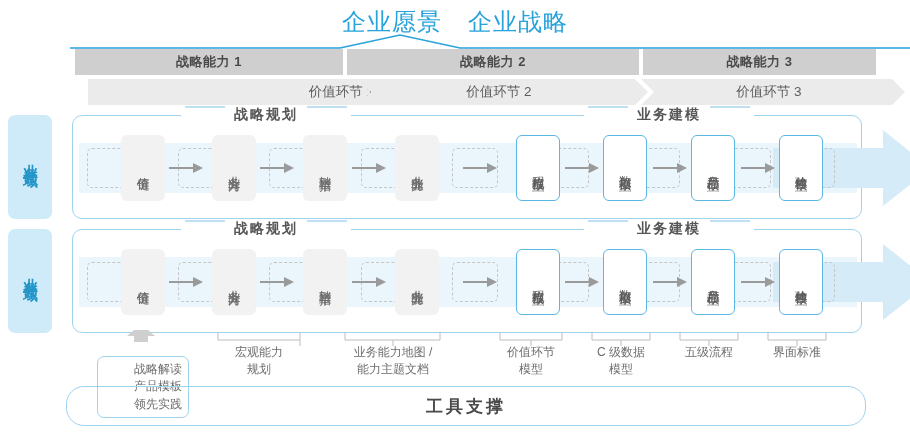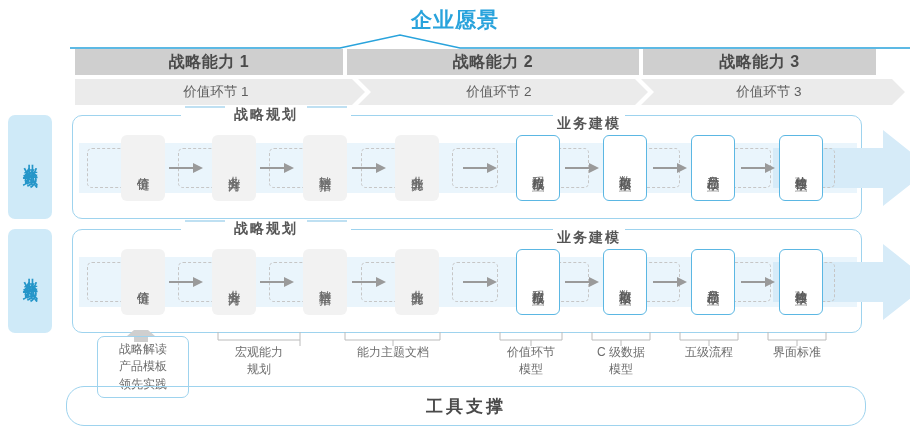--- a/index.html
+++ b/index.html
@@ -10,44 +10,44 @@
     position: relative;
     overflow: hidden;
   }
 
   
   .top-titles {
     position: absolute; left: 0; top: 6px; width: 910px;
     display: flex; justify-content: center; gap: 26px;
   }
   .top-title {
-    color: #29a3dc; font-size: 21px; font-weight: bold; letter-spacing: 1px;
+    color: #29a3dc; font-size: 24px; font-weight: normal; letter-spacing: 1px;
   }
 
   
   .peak-connector { position: absolute; left: 70px; top: 34px; width: 840px; height: 18px; }
 
   
   .cap-row { position: absolute; left: 75px; top: 49px; width: 830px; height: 26px; display: flex; gap: 4px; }
   .cap-cell {
-    background: #cfcfcf; color: #4a4a4a; font-size: 16px; font-weight: bold;
+    background: #cfcfcf; color: #4a4a4a; font-size: 13px; font-weight: bold;
     display: flex; align-items: center; justify-content: center; letter-spacing: .5px;
   }
   .cap-cell.c1 { width: 268px; }
   .cap-cell.c2 { width: 292px; }
   .cap-cell.c3 { width: 233px; }
 
   
   .vl-row { position: absolute; left: 75px; top: 79px; width: 830px; height: 26px; }
   .vl-cell {
     position: absolute; top: 0; height: 26px;
     background: #ebebeb; color: #5d5d5d; font-size: 13.5px;
     display: flex; align-items: center; justify-content: center;
   }
-  .vl-cell.v1 { left: 0;   width: 290px; clip-path: polygon(0 0, 277px 0, 290px 50%, 277px 100%, 0 100%); }
+  .vl-cell.v1 { left: 13px;   width: 290px; clip-path: polygon(0 0, 277px 0, 290px 50%, 277px 100%, 0 100%); justify-content: flex-end; }
   .vl-cell.v2 { left: 283px; width: 290px; clip-path: polygon(0 0, 277px 0, 290px 50%, 277px 100%, 0 100%, 13px 50%); }
   .vl-cell.v3 { left: 566px; width: 264px; clip-path: polygon(0 0, 251px 0, 264px 50%, 251px 100%, 0 100%, 13px 50%); }
   .vl-label { position: relative; left: -4px; }
 
   
   .domain-tab {
     position: absolute; left: 8px; width: 44px;
     background: #cfeaf8; border-radius: 7px;
     display: flex; align-items: center; justify-content: center;
   }
@@ -77,21 +77,21 @@
 
   
   .sec-title {
     position: absolute; top: -10px; height: 20px;
     display: flex; align-items: flex-start; gap: 9px;
     background: #ffffff; padding: 0 4px;
   }
   .sec-title .lbl { color: #555555; font-size: 14px; font-weight: bold; letter-spacing: 2px; }
   .sec-title .ln { width: 40px; height: 2px; background: #bfe0f2; }
   .sec-title.sp { left: 108px; }
-  .sec-title.bm { left: 480px; flex-direction: column; }
+  .sec-title.bm { left: 511px; }
 
   
   .ph {
     position: absolute; top: 32px; width: 46px; height: 40px;
     border: 1px dashed #c6c6c6; border-radius: 5px; background: transparent;
   }
 
   
   .node {
     position: absolute; top: 19px; width: 44px; height: 66px;
@@ -108,36 +108,37 @@
   
   .brackets { position: absolute; left: 0; top: 330px; width: 910px; height: 26px; }
 
   
   .anno {
     position: absolute; top: 344px;
     text-align: center; color: #6d6d6d; font-size: 12px; line-height: 1.45;
   }
   .anno.boxed {
     border: 1px solid #9ed3ee; border-radius: 7px;
-    padding: 4px 6px; color: #6d6d6d; top: 336px;
+    padding: 4px 6px; color: #6d6d6d; top: 356px; text-align: right;
   }
 
   
   .footer {
     position: absolute; left: 66px; top: 386px; width: 800px; height: 40px;
     border: 1px solid #9ed3ee; border-radius: 18px;
     display: flex; align-items: center; justify-content: center;
   }
   .footer .lbl { color: #4a4a4a; font-size: 17px; font-weight: bold; letter-spacing: 3px; }
 </style>
 </head>
 <body>
 
 <div class="top-titles">
   <span class="top-title">企业愿景</span>
+  <span class="top-title">企业战略</span>
 </div>
 
 <svg class="peak-connector" viewBox="0 0 840 18">
   <polyline points="0,14 270,14 330,1 390,14 840,14" fill="none" stroke="#29a3dc" stroke-width="1.6"></polyline>
 </svg>
 
 <div class="cap-row">
   <div class="cap-cell c1">战略能力 1</div>
   <div class="cap-cell c2">战略能力 2</div>
   <div class="cap-cell c3">战略能力 3</div>
@@ -348,20 +349,21 @@
 <div class="anno boxed" style="left:97px; width:92px">
   <div>战略解读</div>
   <div>产品模板</div>
   <div>领先实践</div>
 </div>
 <div class="anno" style="left:214px; width:90px">
   <div>宏观能力</div>
   <div>规划</div>
 </div>
 <div class="anno" style="left:333px; width:120px">
+  <div>业务能力地图 /</div>
   <div>能力主题文档</div>
 </div>
 <div class="anno" style="left:486px; width:90px">
   <div>价值环节</div>
   <div>模型</div>
 </div>
 <div class="anno" style="left:576px; width:90px">
   <div>C 级数据</div>
   <div>模型</div>
 </div>

